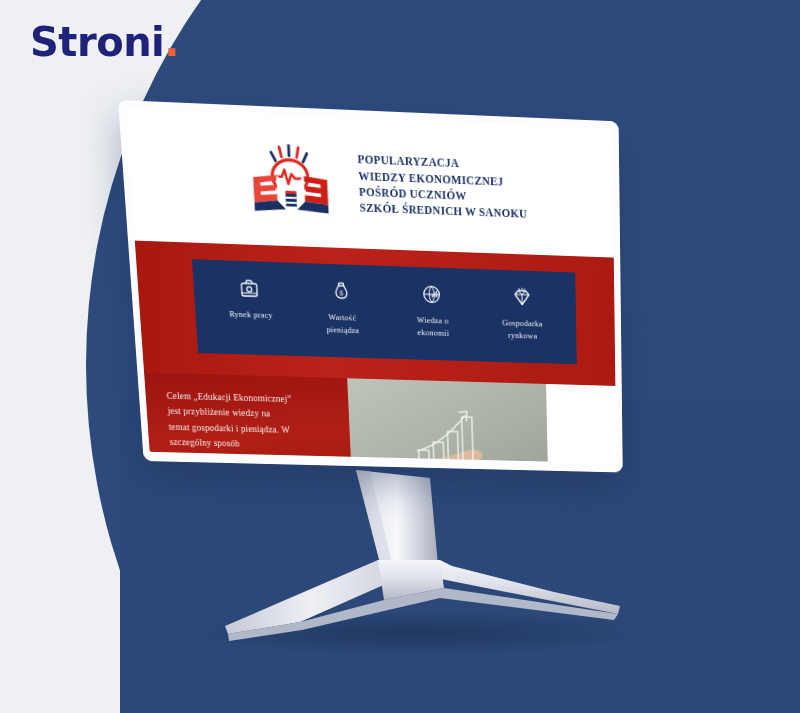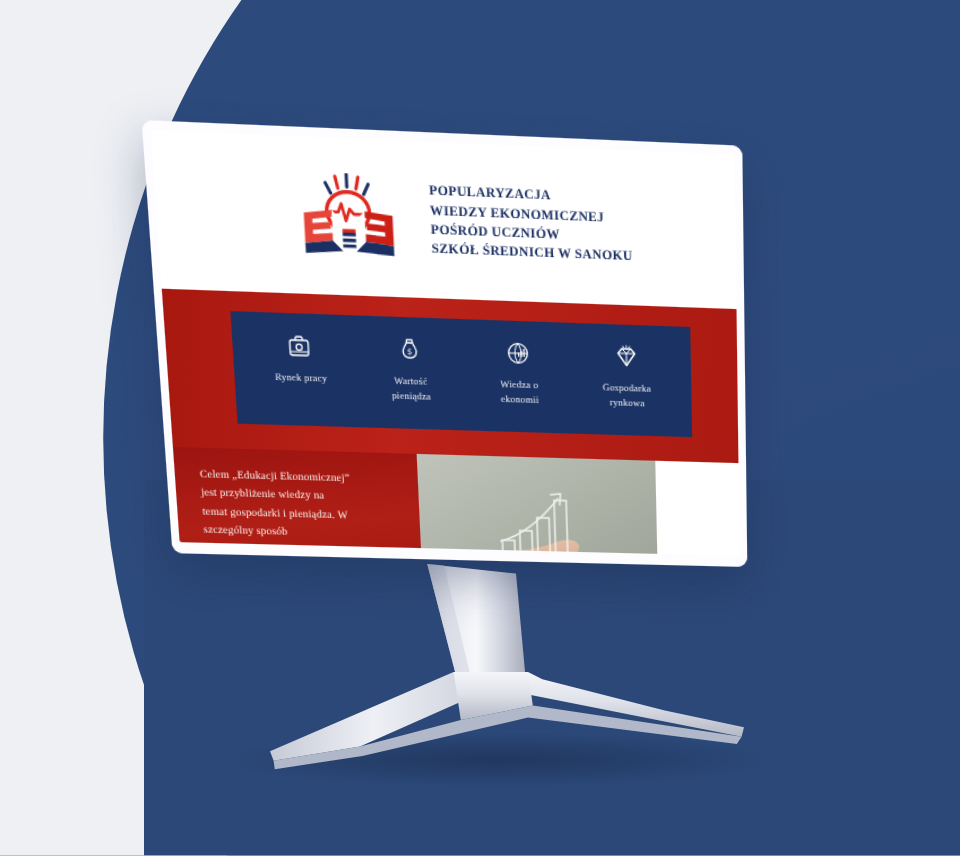--- a/index.html
+++ b/index.html
@@ -157,20 +157,21 @@
   }
 </style>
 </head>
 <body>
 
 <div id="stage">
 
   <div class="navy-blob"></div>
   <div class="navy-blob2"></div>
 
+  <div class="brand"><span>Stroni</span><span class="dot">.</span></div>
 
   <div class="floor-shadow"></div>
 
   <svg class="stand-neck" viewBox="0 0 800 713">
     <defs>
       <linearGradient id="neckG" x1="0" y1="0" x2="1" y2="0">
         <stop offset="0%" stop-color="#b9bdca"></stop>
         <stop offset="22%" stop-color="#e9ebf1"></stop>
         <stop offset="50%" stop-color="#f7f8fb"></stop>
         <stop offset="74%" stop-color="#d3d7e2"></stop>

